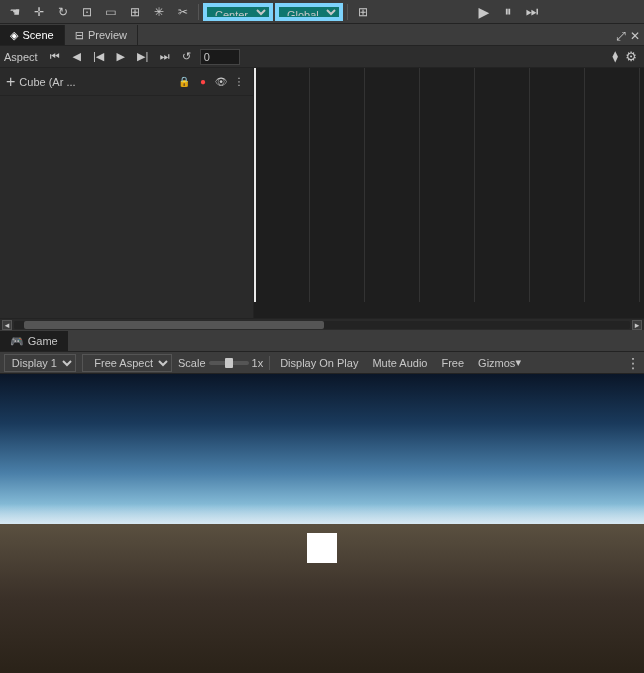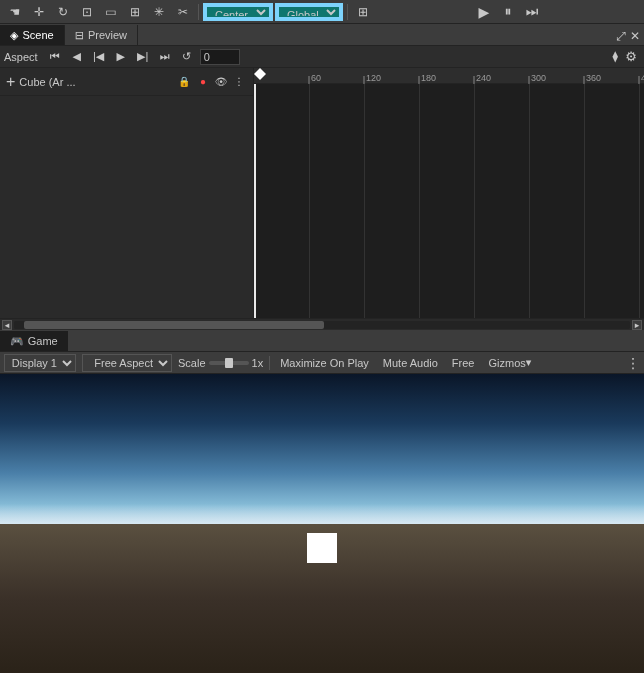--- a/index.html
+++ b/index.html
@@ -456,42 +456,20 @@
         <button class="track-ctrl-btn">🔒</button>
         <button class="track-ctrl-btn" style="color:#ff4444;">●</button>
         <button class="track-ctrl-btn">👁</button>
         <button class="track-ctrl-btn">⋮</button>
       </div>
     </div>
   </div>
 
   <div class="timeline-right">
 
-    <div class="timeline-ruler">
-
-      <svg width="100%" height="16" style="position:absolute;top:0;left:0;">
-
-        <line x1="55" y1="8" x2="55" y2="16" stroke="#888" stroke-width="1"></line>
-        <text x="57" y="13" fill="#999" font-size="9">60</text>
-        <line x1="110" y1="8" x2="110" y2="16" stroke="#888" stroke-width="1"></line>
-        <text x="112" y="13" fill="#999" font-size="9">120</text>
-        <line x1="165" y1="8" x2="165" y2="16" stroke="#888" stroke-width="1"></line>
-        <text x="167" y="13" fill="#999" font-size="9">180</text>
-        <line x1="220" y1="8" x2="220" y2="16" stroke="#888" stroke-width="1"></line>
-        <text x="222" y="13" fill="#999" font-size="9">240</text>
-        <line x1="275" y1="8" x2="275" y2="16" stroke="#888" stroke-width="1"></line>
-        <text x="277" y="13" fill="#999" font-size="9">300</text>
-        <line x1="330" y1="8" x2="330" y2="16" stroke="#888" stroke-width="1"></line>
-        <text x="332" y="13" fill="#999" font-size="9">360</text>
-        <line x1="385" y1="8" x2="385" y2="16" stroke="#888" stroke-width="1"></line>
-        <text x="387" y="13" fill="#999" font-size="9">420</text>
-      </svg>
-
-      <div style="position:absolute; top:0; left:0; width:12px; height:12px; background:#fff; clip-path: polygon(50% 0%, 100% 50%, 50% 100%, 0% 50%); z-index:11;"></div>
-    </div>
 
     <div class="timeline-canvas">
 
       <div class="vgrid-line" style="left:55px;"></div>
       <div class="vgrid-line" style="left:110px;"></div>
       <div class="vgrid-line" style="left:165px;"></div>
       <div class="vgrid-line" style="left:220px;"></div>
       <div class="vgrid-line" style="left:275px;"></div>
       <div class="vgrid-line" style="left:330px;"></div>
       <div class="vgrid-line" style="left:385px;"></div>
@@ -524,21 +502,21 @@
     <option>Free Aspect</option>
   </select>
   <div class="scale-control">
     <span>Scale</span>
     <div class="scale-slider">
       <div class="scale-thumb"></div>
     </div>
     <span>1x</span>
   </div>
   <div class="toolbar-divider"></div>
-  <button class="game-toolbar-btn">Maximize On Play</button>
+  <button class="game-toolbar-btn">Display On Play</button>
   <button class="game-toolbar-btn">Mute Audio</button>
   <button class="game-toolbar-btn">Free</button>
   <button class="game-toolbar-btn">
     <span>Gizmos</span>
     <span>▾</span>
   </button>
   <button class="more-btn">⋮</button>
 </div>
 
 <div class="game-view" style="height:300px;">

